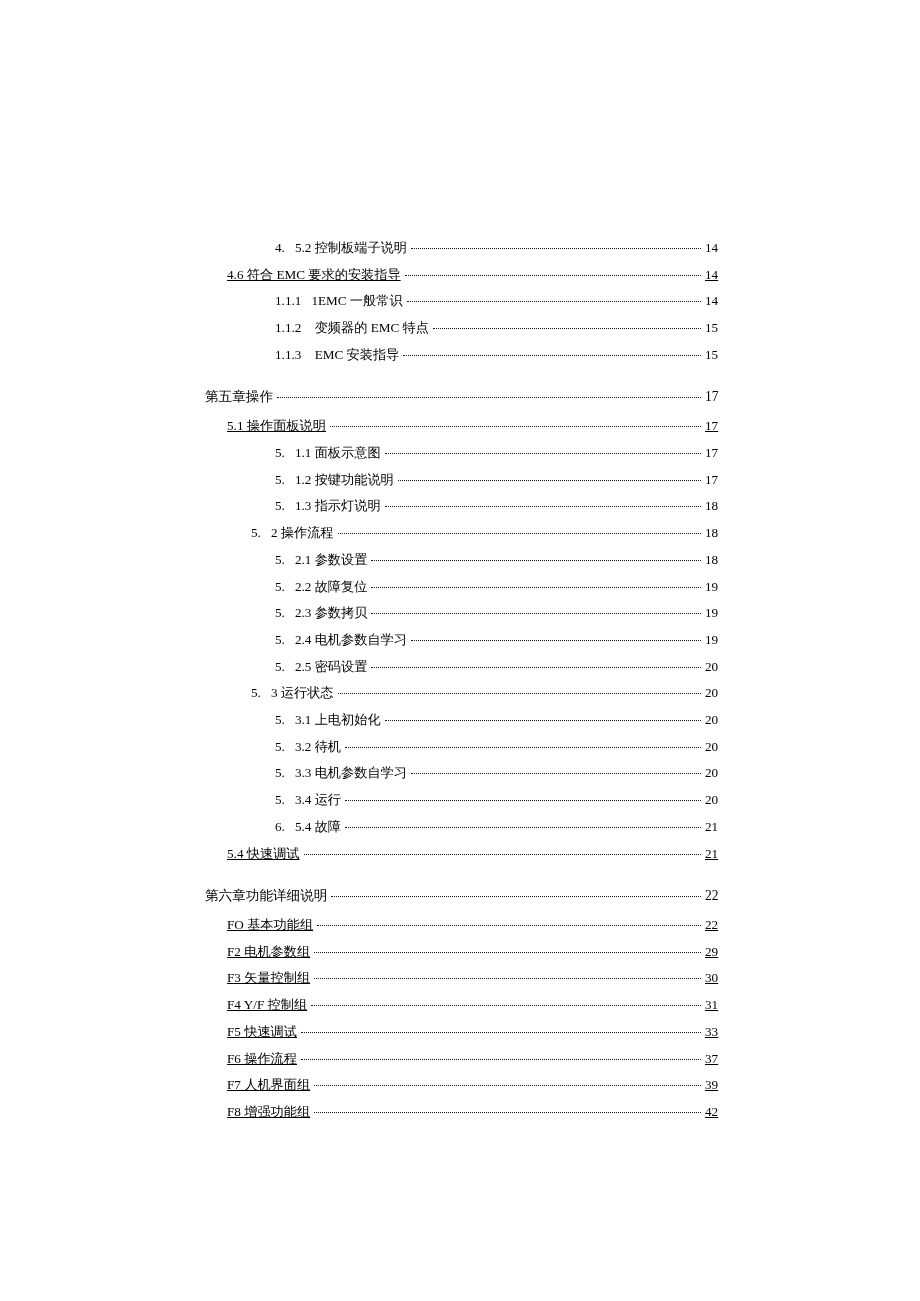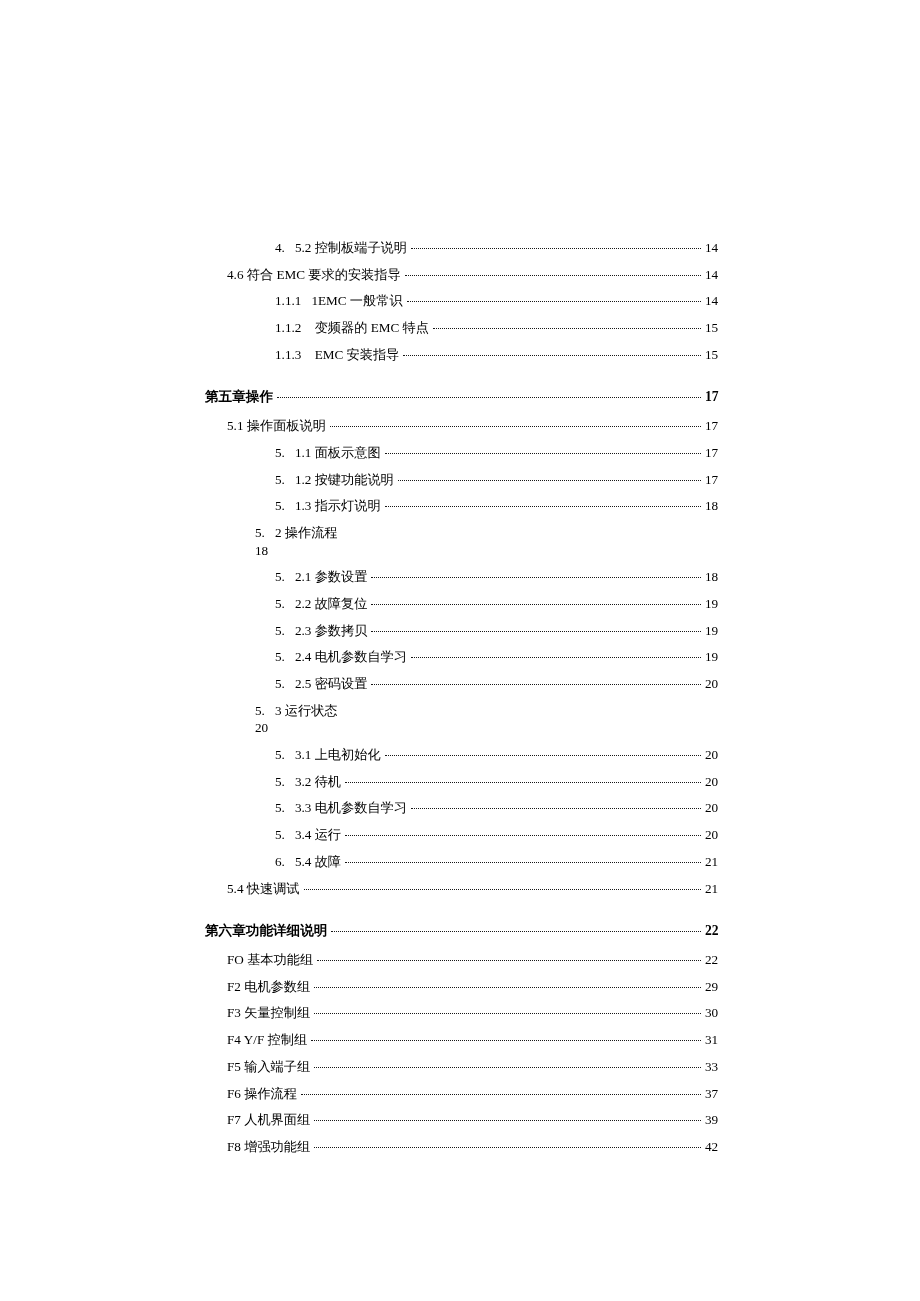--- a/index.html
+++ b/index.html
@@ -3,23 +3,23 @@
 <meta charset="utf-8">
 <style>
   * { margin: 0; padding: 0; box-sizing: border-box; }
   html, body { width: 920px; background: #fff; font-family: "SimSun", "宋体", serif; color: #000; font-size: 13.2px; }
   .page { width: 920px; min-height: 1301px; padding: 241px 197px 100px 205px; }
   .row { display: flex; align-items: baseline; justify-content: space-between; margin: 0 0 12.2px 0; line-height: 1.1; white-space: nowrap; }
   .row .label { flex: 0 0 auto; }
   .row .dots { flex: 1 1 auto; border-bottom: 1.5px dotted #000; margin: 0 4px 2px 4px; height: 1px; position: relative; top: -3px; opacity: .9; }
   .row .pg { flex: 0 0 auto; text-align: left; min-width: 18px; }
   .chapter { font-weight: bold; font-size: 13.6px; margin-top: 28px; margin-bottom: 14px; }
-  .chapter .label, .chapter .pg { font-weight: bold; }
-  .lvl1 { padding-left: 22px; }
-  .lvl2 { padding-left: 46px; flex-direction: column; }
+  .chapter .label, .chapter .pg { font-weight: normal; }
+  .lvl1 { padding-left: 22px; text-decoration: underline; }
+  .lvl2 { padding-left: 46px; }
   .lvl3 { padding-left: 70px; }
   .pre { margin-right: 10px; }
 </style>
 </head>
 <body>
 
 <div class="page">
   <div id="toc">
       <div class="row lvl3">
         <span class="label"><span class="pre">4.</span><span>5.2 控制板端子说明</span></span>
@@ -155,21 +155,21 @@
         <span class="label"><span>F3 矢量控制组</span></span>
         <span class="dots"></span>
         <span class="pg">30</span>
       </div>
       <div class="row lvl1">
         <span class="label"><span>F4   Y/F 控制组</span></span>
         <span class="dots"></span>
         <span class="pg">31</span>
       </div>
       <div class="row lvl1">
-        <span class="label"><span>F5 输入端子组</span></span>
+        <span class="label"><span>F5 快速调试</span></span>
         <span class="dots"></span>
         <span class="pg">33</span>
       </div>
       <div class="row lvl1">
         <span class="label"><span>F6 操作流程</span></span>
         <span class="dots"></span>
         <span class="pg">37</span>
       </div>
       <div class="row lvl1">
         <span class="label"><span>F7 人机界面组</span></span>

